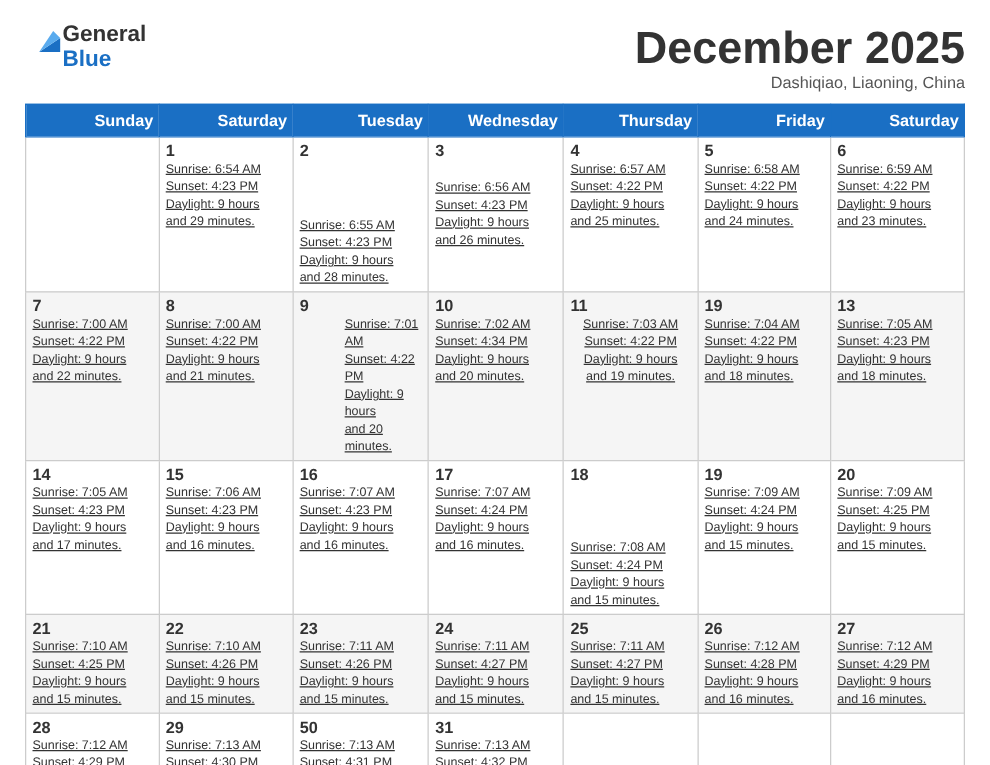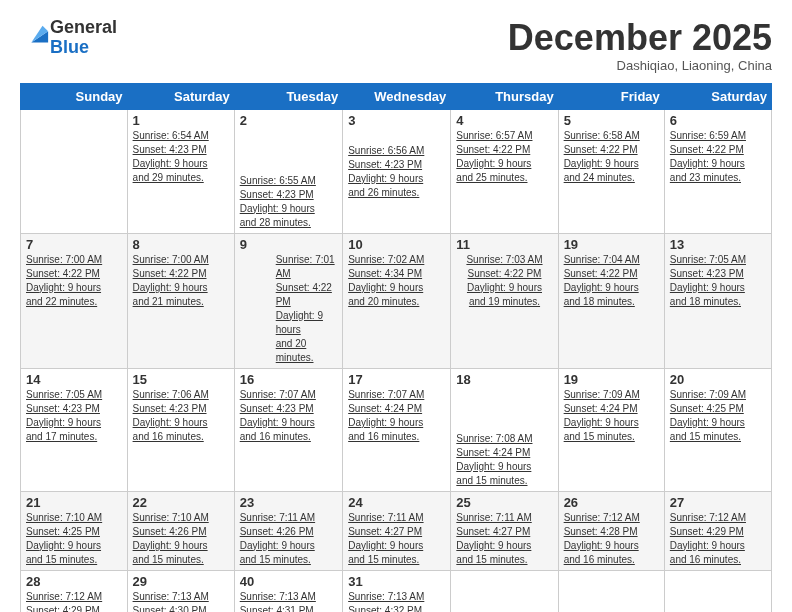--- a/index.html
+++ b/index.html
@@ -343,21 +343,21 @@
 and 16 minutes.</div>
           </td>
           <td>
             <span class="day-number">29</span>
             <div class="day-info" style="white-space: pre-line;">Sunrise: 7:13 AM
 Sunset: 4:30 PM
 Daylight: 9 hours
 and 17 minutes.</div>
           </td>
           <td>
-            <span class="day-number">40</span>
+            <span class="day-number">50</span>
             <div class="day-info" style="white-space: pre-line;">Sunrise: 7:13 AM
 Sunset: 4:31 PM
 Daylight: 9 hours
 and 17 minutes.</div>
           </td>
           <td>
             <span class="day-number">31</span>
             <div class="day-info" style="white-space: pre-line;">Sunrise: 7:13 AM
 Sunset: 4:32 PM
 Daylight: 9 hours

